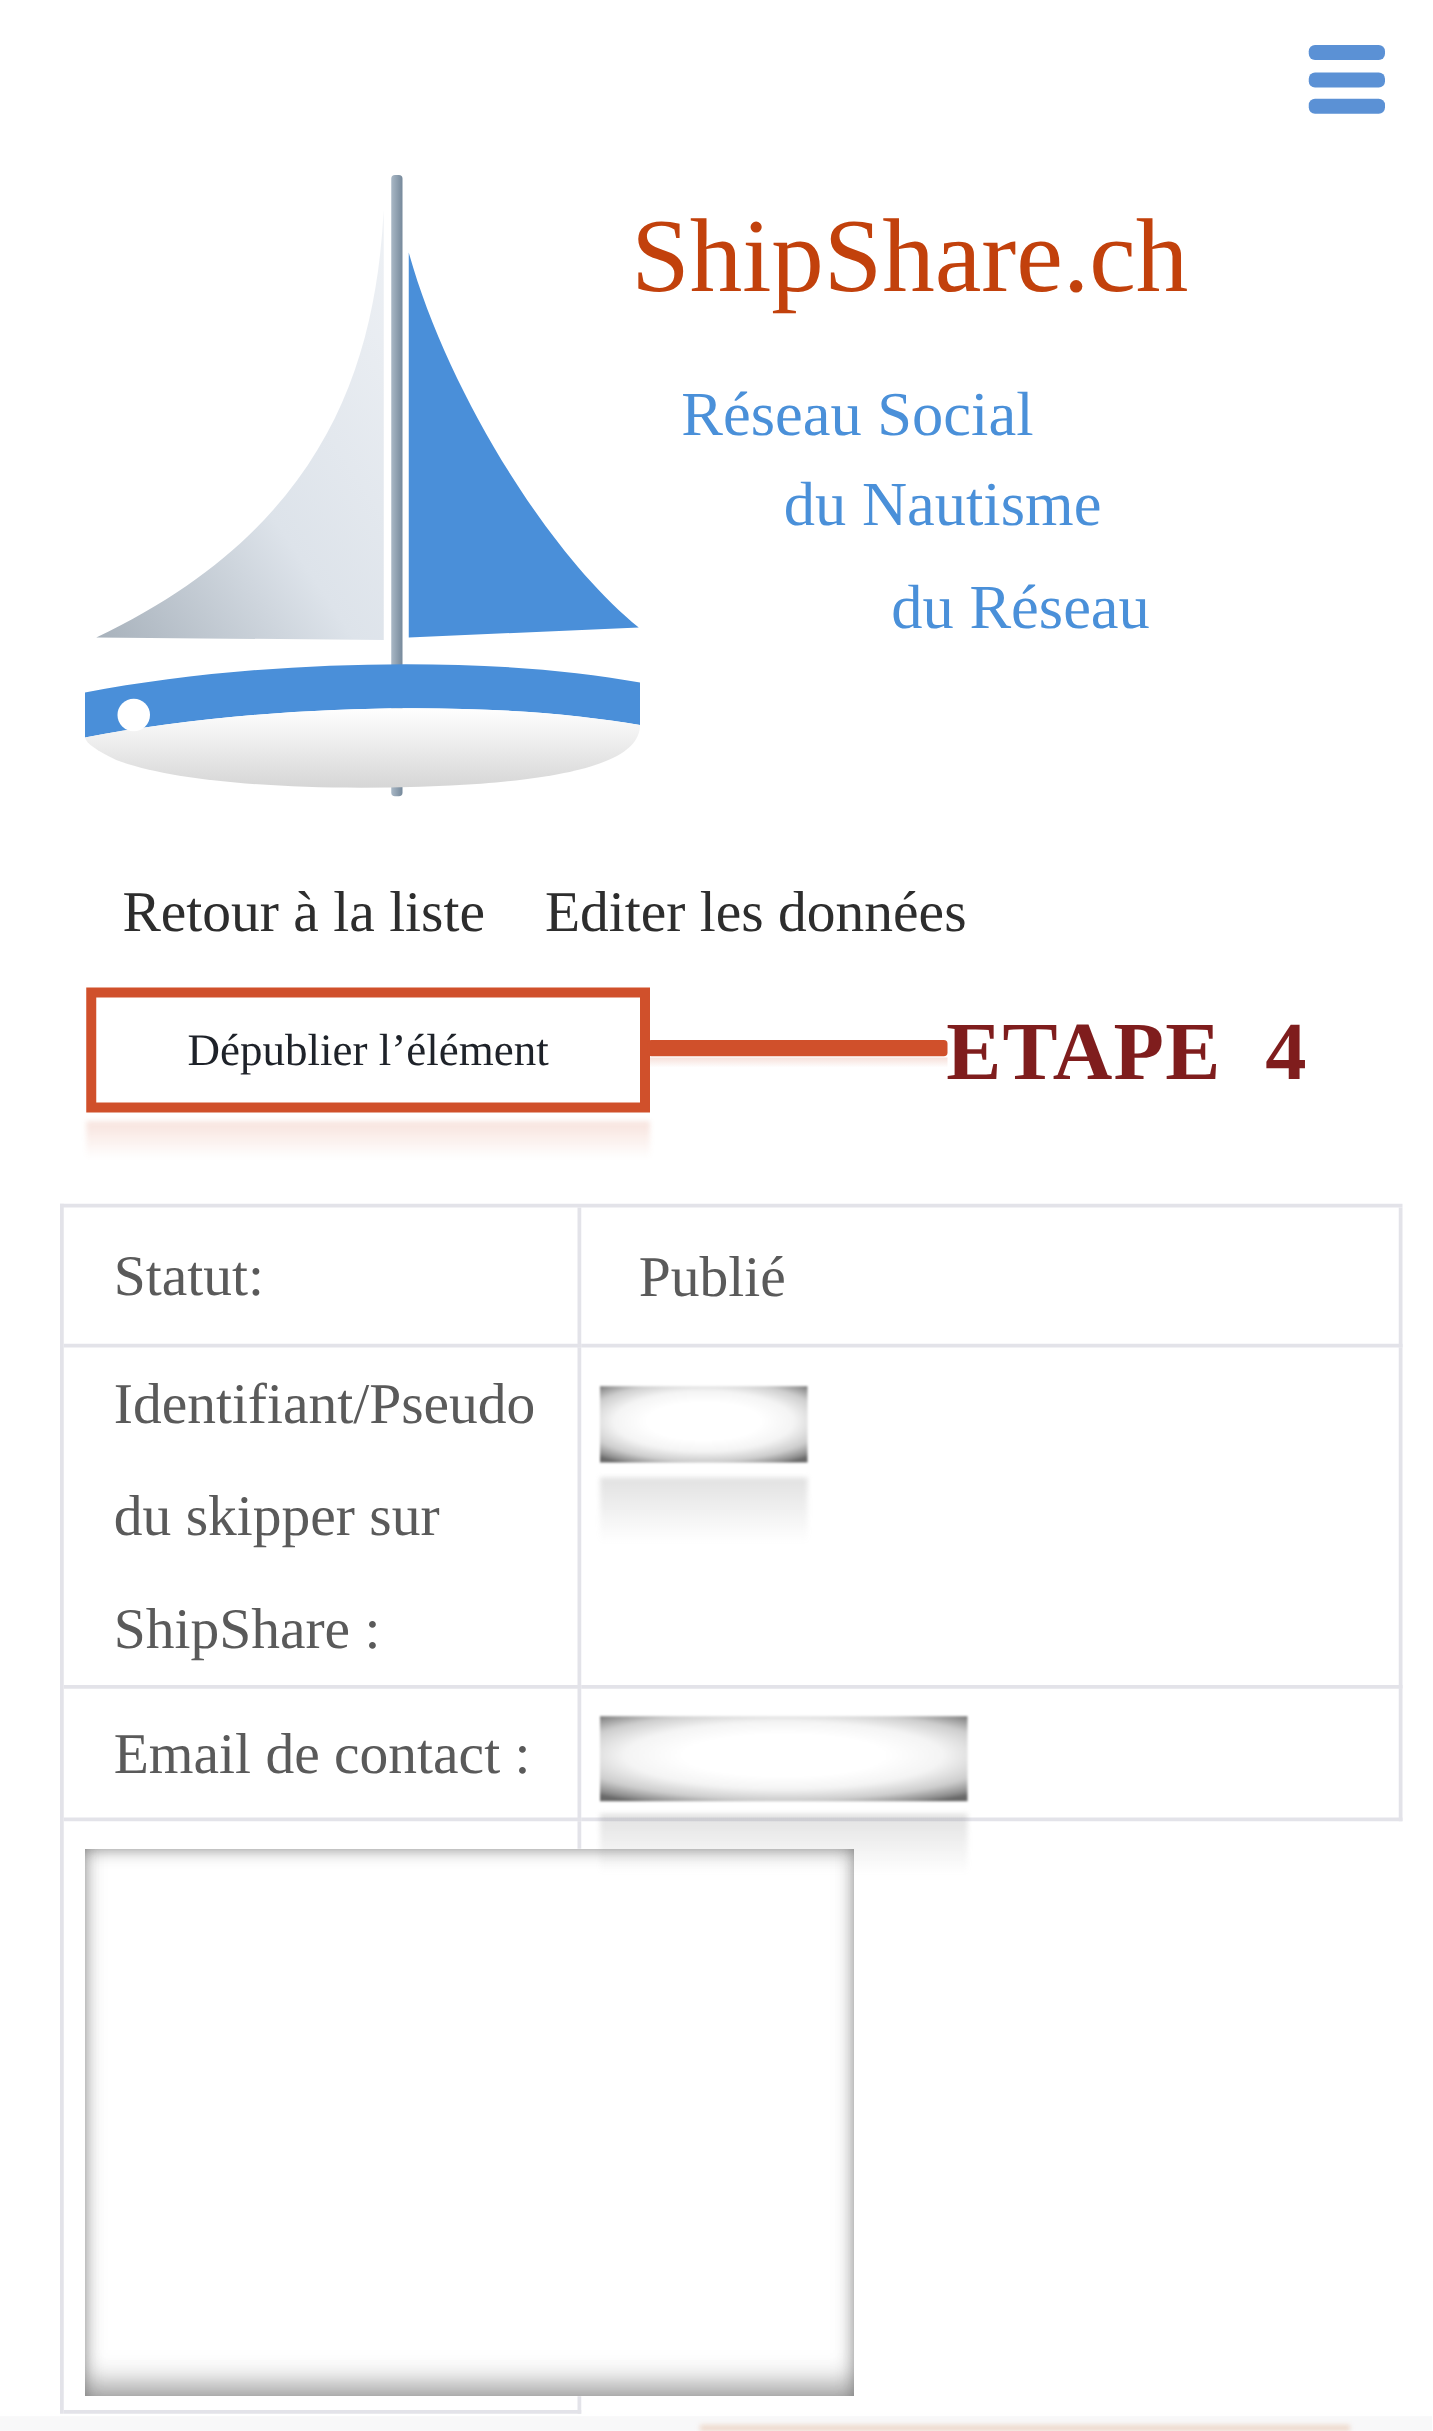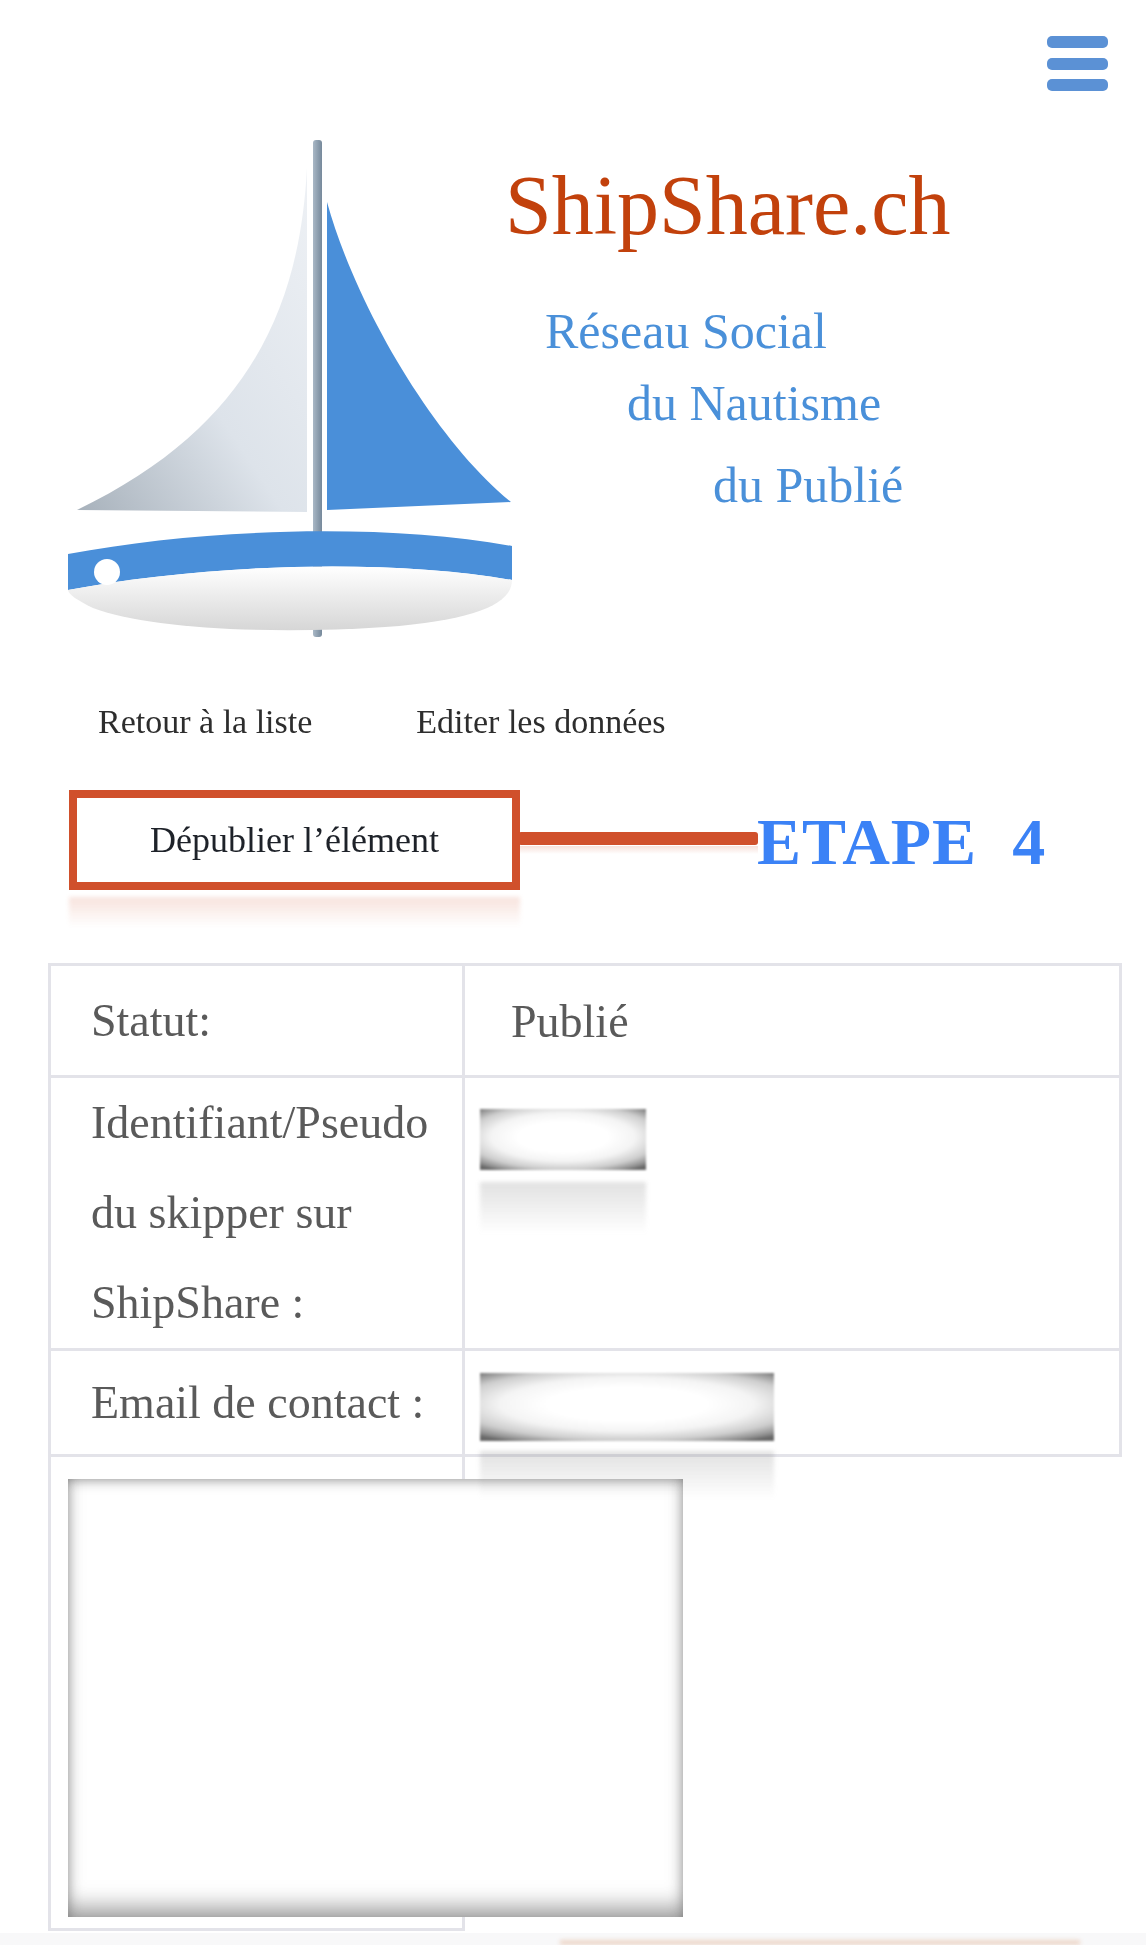--- a/index.html
+++ b/index.html
@@ -15,37 +15,37 @@
   
   .logo{position:absolute; left:55px; top:112px; width:460px; height:535px;}
   
   .brand-title{position:absolute; left:505px; top:160px; font-size:84px; line-height:1.1;
     color:#c2410c; white-space:nowrap;}
   .sub{position:absolute; font-size:50px; line-height:1.1; color:#4a90d9; white-space:nowrap;}
   .sub1{left:545px; top:304px;}
   .sub2{left:627px; top:376px;}
   .sub3{left:713px; top:458px;}
   
-  .nav{position:absolute; left:98px; top:703px; display:flex; gap:104px;
-    font-size:34px; color:#2d2d2d;}
+  .nav{position:absolute; left:98px; top:703px; display:flex; gap:48px;
+    font-size:46px; color:#2d2d2d;}
   .nav a{color:#2d2d2d; text-decoration:none; cursor:pointer; white-space:nowrap;}
   
   .unpublish{position:absolute; left:69px; top:790px; width:435px; height:84px;
     background:#fff; border:8px solid #d0502b;
     display:flex; align-items:center; justify-content:center;
     font-size:36px; color:#1e2229; white-space:nowrap; cursor:pointer;}
   .unpublish-reflect{position:absolute; left:69px; top:897px; width:451px; height:30px;
     background:linear-gradient(to bottom, rgba(208,80,43,0.16), rgba(208,80,43,0));
     filter:blur(2px); pointer-events:none;}
   .connector{position:absolute; left:518px; top:832px; width:240px; height:13px;
     background:#d0502b; border-radius:3px;}
   .connector::after{content:""; position:absolute; left:0; top:14px; width:100%; height:8px;
     background:linear-gradient(to bottom, rgba(208,80,43,0.18), rgba(208,80,43,0));}
   .etape{position:absolute; left:757px; top:804px; font-size:66px; font-weight:bold;
-    color:#3b82f6; white-space:pre; letter-spacing:1px;}
+    color:#7f1d1d; white-space:pre; letter-spacing:1px;}
   
   .details{position:absolute; left:48px; top:963px; width:1074px; height:968px;
     display:grid; grid-template-columns:414px 1fr; grid-template-rows:112px 273px 106px 1fr;
     border-top:3px solid #e3e3e9; border-left:3px solid #e3e3e9; box-sizing:border-box;
     background:#fff;}
   .cell{border-right:3px solid #e3e3e9; border-bottom:3px solid #e3e3e9;
     position:relative; box-sizing:border-box; font-size:46px; color:#5a5a5a;}
   .lbl{padding-left:40px; padding-right:28px; display:flex; align-items:center;
     line-height:1.95;}
   .lbl.top{align-items:flex-start; padding-top:48px;}
@@ -115,21 +115,21 @@
 
       <path d="M13,478 C150,452 330,446 457,468 C457,492 420,508 330,515 C210,523 90,516 38,496 C22,488 14,483 13,478 Z" fill="url(#hullGrad)"></path>
 
       <circle cx="52" cy="460" r="13" fill="#ffffff"></circle>
     </svg>
   </div>
 
   <div class="brand-title">ShipShare.ch</div>
   <div class="sub sub1">Réseau Social</div>
   <div class="sub sub2">du Nautisme</div>
-  <div class="sub sub3">du Publié</div>
+  <div class="sub sub3">du Réseau</div>
 
   <div class="nav">
     <a href="#">Retour à la liste</a>
     <a href="#">Editer les données</a>
   </div>
 
   <div class="unpublish">Dépublier l’élément</div>
   <div class="unpublish-reflect"></div>
   <div class="connector"></div>
   <div class="etape">ETAPE  4</div>

